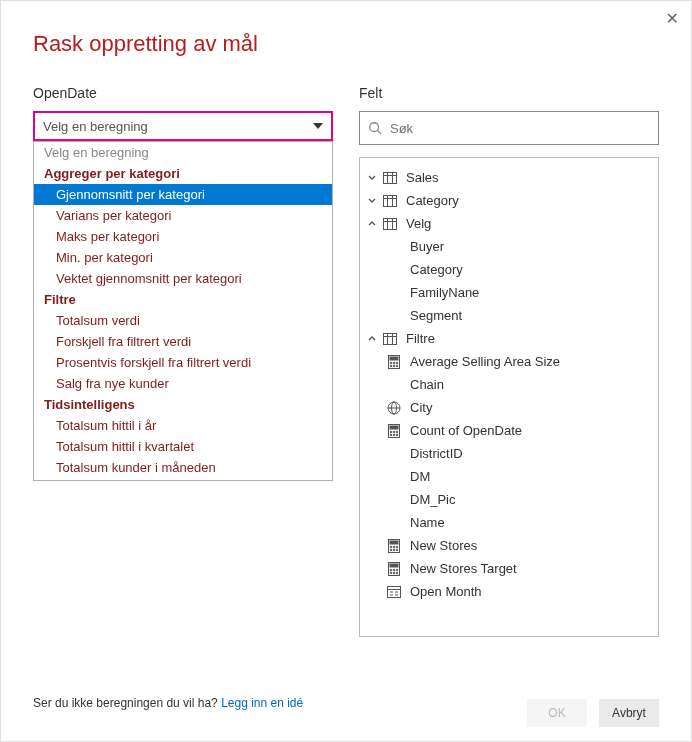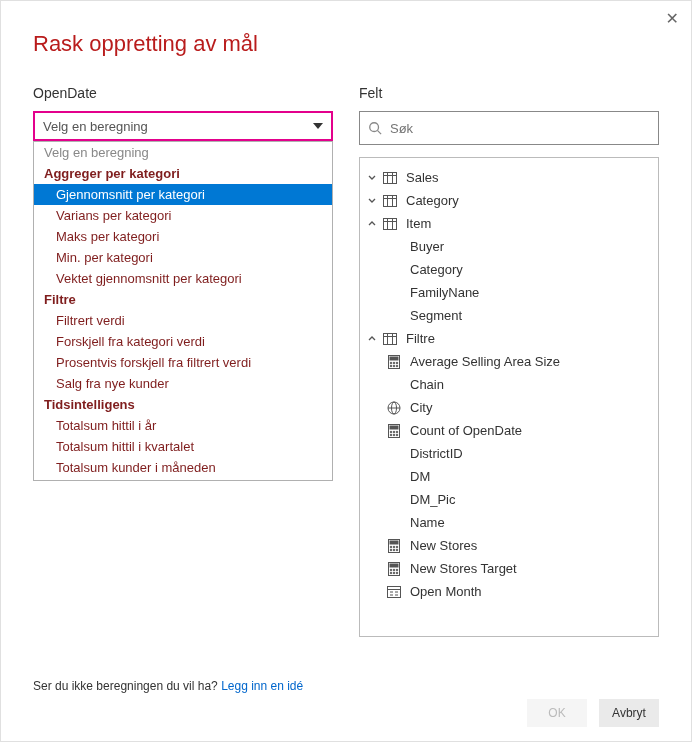--- a/index.html
+++ b/index.html
@@ -141,20 +141,21 @@
   color: #555;
 }
 .tree-row.depth1 { padding-left: 8px; }
 .tree-row.depth2 { padding-left: 26px; }
 .footer {
   position: absolute;
   bottom: 14px;
   left: 32px;
   right: 32px;
   display: flex;
+  align-items: center;
   justify-content: space-between;
   font-size: 12px;
   color: #333;
 }
 .footer a { color: #0066cc; text-decoration: none; cursor: pointer; }
 .footer-btns { display: flex; gap: 12px; margin-top: 20px; }
 .btn {
   min-width: 60px;
   height: 28px;
   display: inline-flex;
@@ -188,22 +189,22 @@
 
       <div class="dropdown" id="calc-dropdown">
           <div class="dd-placeholder">Velg en beregning</div>
           <div class="dd-group">Aggreger per kategori</div>
           <div class="dd-item selected">Gjennomsnitt per kategori</div>
           <div class="dd-item">Varians per kategori</div>
           <div class="dd-item">Maks per kategori</div>
           <div class="dd-item">Min. per kategori</div>
           <div class="dd-item">Vektet gjennomsnitt per kategori</div>
           <div class="dd-group">Filtre</div>
-          <div class="dd-item">Filtrert verdi</div>
-          <div class="dd-item">Forskjell fra kategori verdi</div>
+          <div class="dd-item">Totalsum verdi</div>
+          <div class="dd-item">Forskjell fra filtrert verdi</div>
           <div class="dd-item">Prosentvis forskjell fra filtrert verdi</div>
           <div class="dd-item">Salg fra nye kunder</div>
           <div class="dd-group">Tidsintelligens</div>
           <div class="dd-item">Totalsum hittil i år</div>
           <div class="dd-item">Totalsum hittil i kvartalet</div>
           <div class="dd-item">Totalsum kunder i måneden</div>
           <div class="dd-item">Endring fra år til år</div>
         </div>
     </div>
 
@@ -260,21 +261,21 @@
               </svg>
             </span>
             <span class="ticon">
               <svg width="14" height="12" viewBox="0 0 14 12" fill="none" stroke="#555" stroke-width="1">
                 <rect x="0.5" y="0.5" width="13" height="11"></rect>
                 <line x1="0.5" y1="3.5" x2="13.5" y2="3.5"></line>
                 <line x1="4.5" y1="0.5" x2="4.5" y2="11.5"></line>
                 <line x1="9.5" y1="0.5" x2="9.5" y2="11.5"></line>
               </svg>
             </span>
-            <span>Item</span>
+            <span>Velg</span>
           </div>
           <div class="tree-row depth2">
             <span class="ticon"></span>
             <span>Buyer</span>
           </div>
           <div class="tree-row depth2">
             <span class="ticon"></span>
             <span>Category</span>
           </div>
           <div class="tree-row depth2">

